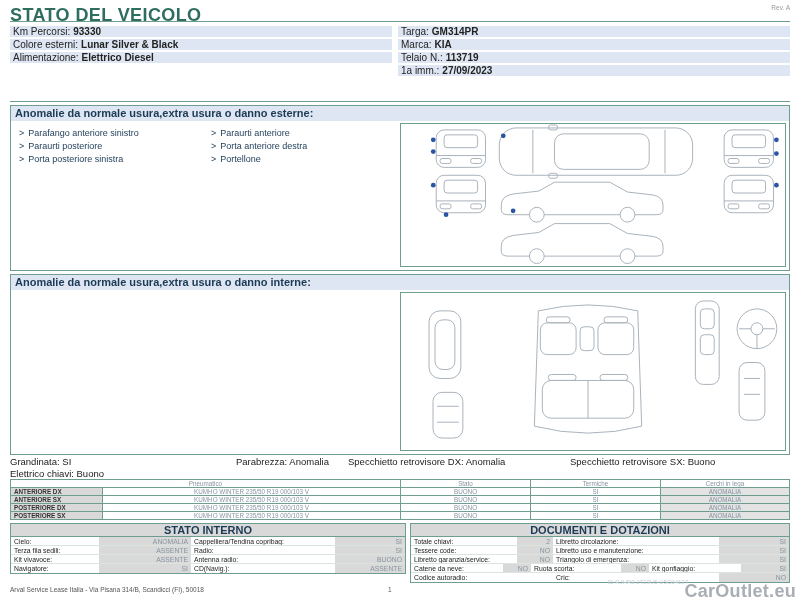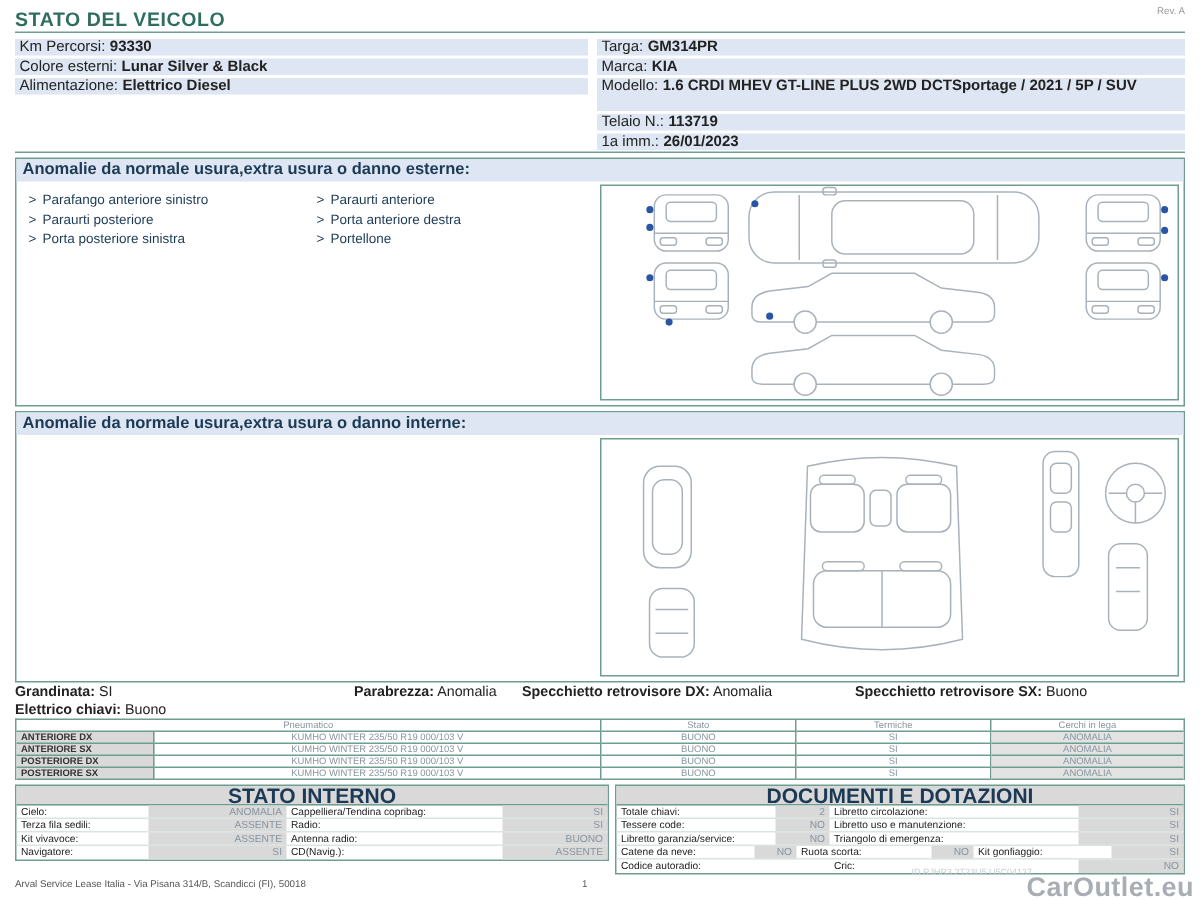--- a/index.html
+++ b/index.html
@@ -1,20 +1,20 @@
 <!DOCTYPE html>
 <html style="--accent: #2f6e5f; --teal-border: #6f9e90; --bar-bg: #dde6f2; --header-text: #1c3a55; --gray-bg: #d9d9d9; --muted: #8795a0; --dot-blue: #2a55a4; --watermark: #a8aeb4;"><head>
 <meta charset="utf-8">
 <style>
   *{box-sizing:border-box;margin:0;padding:0}
   html,body{width:800px;height:600px}
   body{font-family:"Liberation Sans",sans-serif;background:#fff;color:#222;position:relative;overflow:hidden}
   .page{position:absolute;inset:0;background:#fff}
 
-  .title{position:absolute;top:5px;left:10px;font-size:13px;font-weight:bold;color:var(--accent,#2f6e5f);letter-spacing:.4px}
+  .title{position:absolute;top:5px;left:10px;font-size:18px;font-weight:bold;color:var(--accent,#2f6e5f);letter-spacing:.4px}
   .rev{position:absolute;top:4px;right:10px;font-size:6.5px;color:#999}
   .rule{position:absolute;left:10px;right:10px;border-top:1px solid var(--teal-border,#6f9e90)}
   .rule1{top:21px}.rule2{top:101px}
 
   .infoL{position:absolute;top:26px;left:10px;width:382px}
   .infoR{position:absolute;top:26px;left:398px;width:392px}
   .irow{background:var(--bar-bg,#dde6f2);font-size:10px;line-height:11px;padding:0 3px;margin-bottom:2px;white-space:nowrap;overflow:hidden}
   .irow b{margin-left:3px}
   .irow.tall{white-space:normal;height:22px}
 
@@ -26,37 +26,37 @@
   .bul.c1{left:8px}.bul.c2{left:200px}
   .bul .gt{margin-right:4px}
   .diag{position:absolute;top:17px;left:389px;right:3px;bottom:3px;border:1px solid var(--teal-border,#6f9e90);background:#fff}
   .diag svg{width:100%;height:100%;display:block}
   .sketch{stroke:#a9b2bb;fill:none;stroke-width:1}
   .wheelfill{fill:#fff}
   .dot{fill:var(--dot-blue,#2a55a4);stroke:none}
 
   .summary{position:absolute;top:456px;left:10px;width:780px;height:23px;font-size:9.5px;color:#222}
   .summary .item{position:absolute;white-space:nowrap}
-  .slab{font-weight:bold}
+  .slab{font-weight:normal}
   .p0{left:0;top:0}.p1{left:226px;top:0}.p2{left:338px;top:0}.p3{left:560px;top:0}.p4{left:0;top:12px}
 
   .tyres{position:absolute;top:479px;left:10px;width:780px;border:1px solid var(--teal-border,#6f9e90);border-bottom:none;background:#fff}
   .trow{display:grid;grid-template-columns:92px 298px 130px 130px 128px}
   .trow.thead{grid-template-columns:390px 130px 130px 128px}
   .trow>div{border-right:1px solid var(--teal-border,#6f9e90);border-bottom:1px solid var(--teal-border,#6f9e90);height:8px;line-height:8px;font-size:6.3px;overflow:hidden;white-space:nowrap}
   .trow>div.last{border-right:none}
   .th{color:var(--muted,#8795a0);text-align:center}
   .pos{background:var(--gray-bg,#d9d9d9);font-weight:bold;color:#333;padding-left:3px}
   .spec,.val{color:var(--muted,#8795a0);text-align:center}
   .cer{background:#e3e3e3}
 
   .tbl{position:absolute;top:523px;border:1px solid var(--teal-border,#6f9e90);background:#fff}
   .tblL{left:10px;width:396px}
   .tblR{left:410px;width:380px}
-  .tbl-title{background:var(--gray-bg,#d9d9d9);font-weight:bold;text-align:center;font-size:14px;height:13px;line-height:13px;color:var(--header-text,#1c3a55);border-bottom:1px solid var(--teal-border,#6f9e90)}
+  .tbl-title{background:var(--gray-bg,#d9d9d9);font-weight:bold;text-align:center;font-size:11px;height:13px;line-height:13px;color:var(--header-text,#1c3a55);border-bottom:1px solid var(--teal-border,#6f9e90)}
   .row{display:grid}
   .r4{grid-template-columns:88px 92px 144px 70px}
   .r4R{grid-template-columns:106px 36px 166px 70px}
   .r6{grid-template-columns:92px 28px 90px 28px 92px 48px}
   .cell{height:9px;line-height:9px;font-size:6.8px;overflow:hidden;white-space:nowrap;border-bottom:1px solid #dbe4df}
   .row:last-child .cell{border-bottom:none}
   .lbl{padding-left:3px;color:#222}
   .vgr{background:var(--gray-bg,#d9d9d9);color:var(--muted,#8795a0);text-align:right;padding-right:3px}
 
   .f-company{position:absolute;bottom:7px;left:10px;font-size:6.5px;color:#555}
@@ -75,23 +75,22 @@
 
   <div class="infoL">
     <div class="irow"><span>Km Percorsi:</span><b>93330</b></div>
     <div class="irow"><span>Colore esterni:</span><b>Lunar Silver &amp; Black</b></div>
     <div class="irow"><span>Alimentazione:</span><b>Elettrico Diesel</b></div>
   </div>
 
   <div class="infoR">
     <div class="irow"><span>Targa:</span><b>GM314PR</b></div>
     <div class="irow"><span>Marca:</span><b>KIA</b></div>
-    <div class="irow tall"><span>Modello:</span><b>1.6 CRDI MHEV GT-LINE PLUS 2WD DCTSportage / 2021 / 5P / SUV</b></div>
     <div class="irow"><span>Telaio N.:</span><b>113719</b></div>
-    <div class="irow"><span>1a imm.:</span><b>26/01/2023</b></div>
+    <div class="irow"><span>1a imm.:</span><b>27/09/2023</b></div>
   </div>
 
   <div class="rule rule2"></div>
 
   <div class="sect ext">
     <div class="sect-hdr">Anomalie da normale usura,extra usura o danno esterne:</div>
     <div class="bul c2">
       <div><span class="gt">&gt;</span><span>Paraurti anteriore</span></div>
       <div><span class="gt">&gt;</span><span>Porta anteriore destra</span></div>
       <div><span class="gt">&gt;</span><span>Portellone</span></div>

